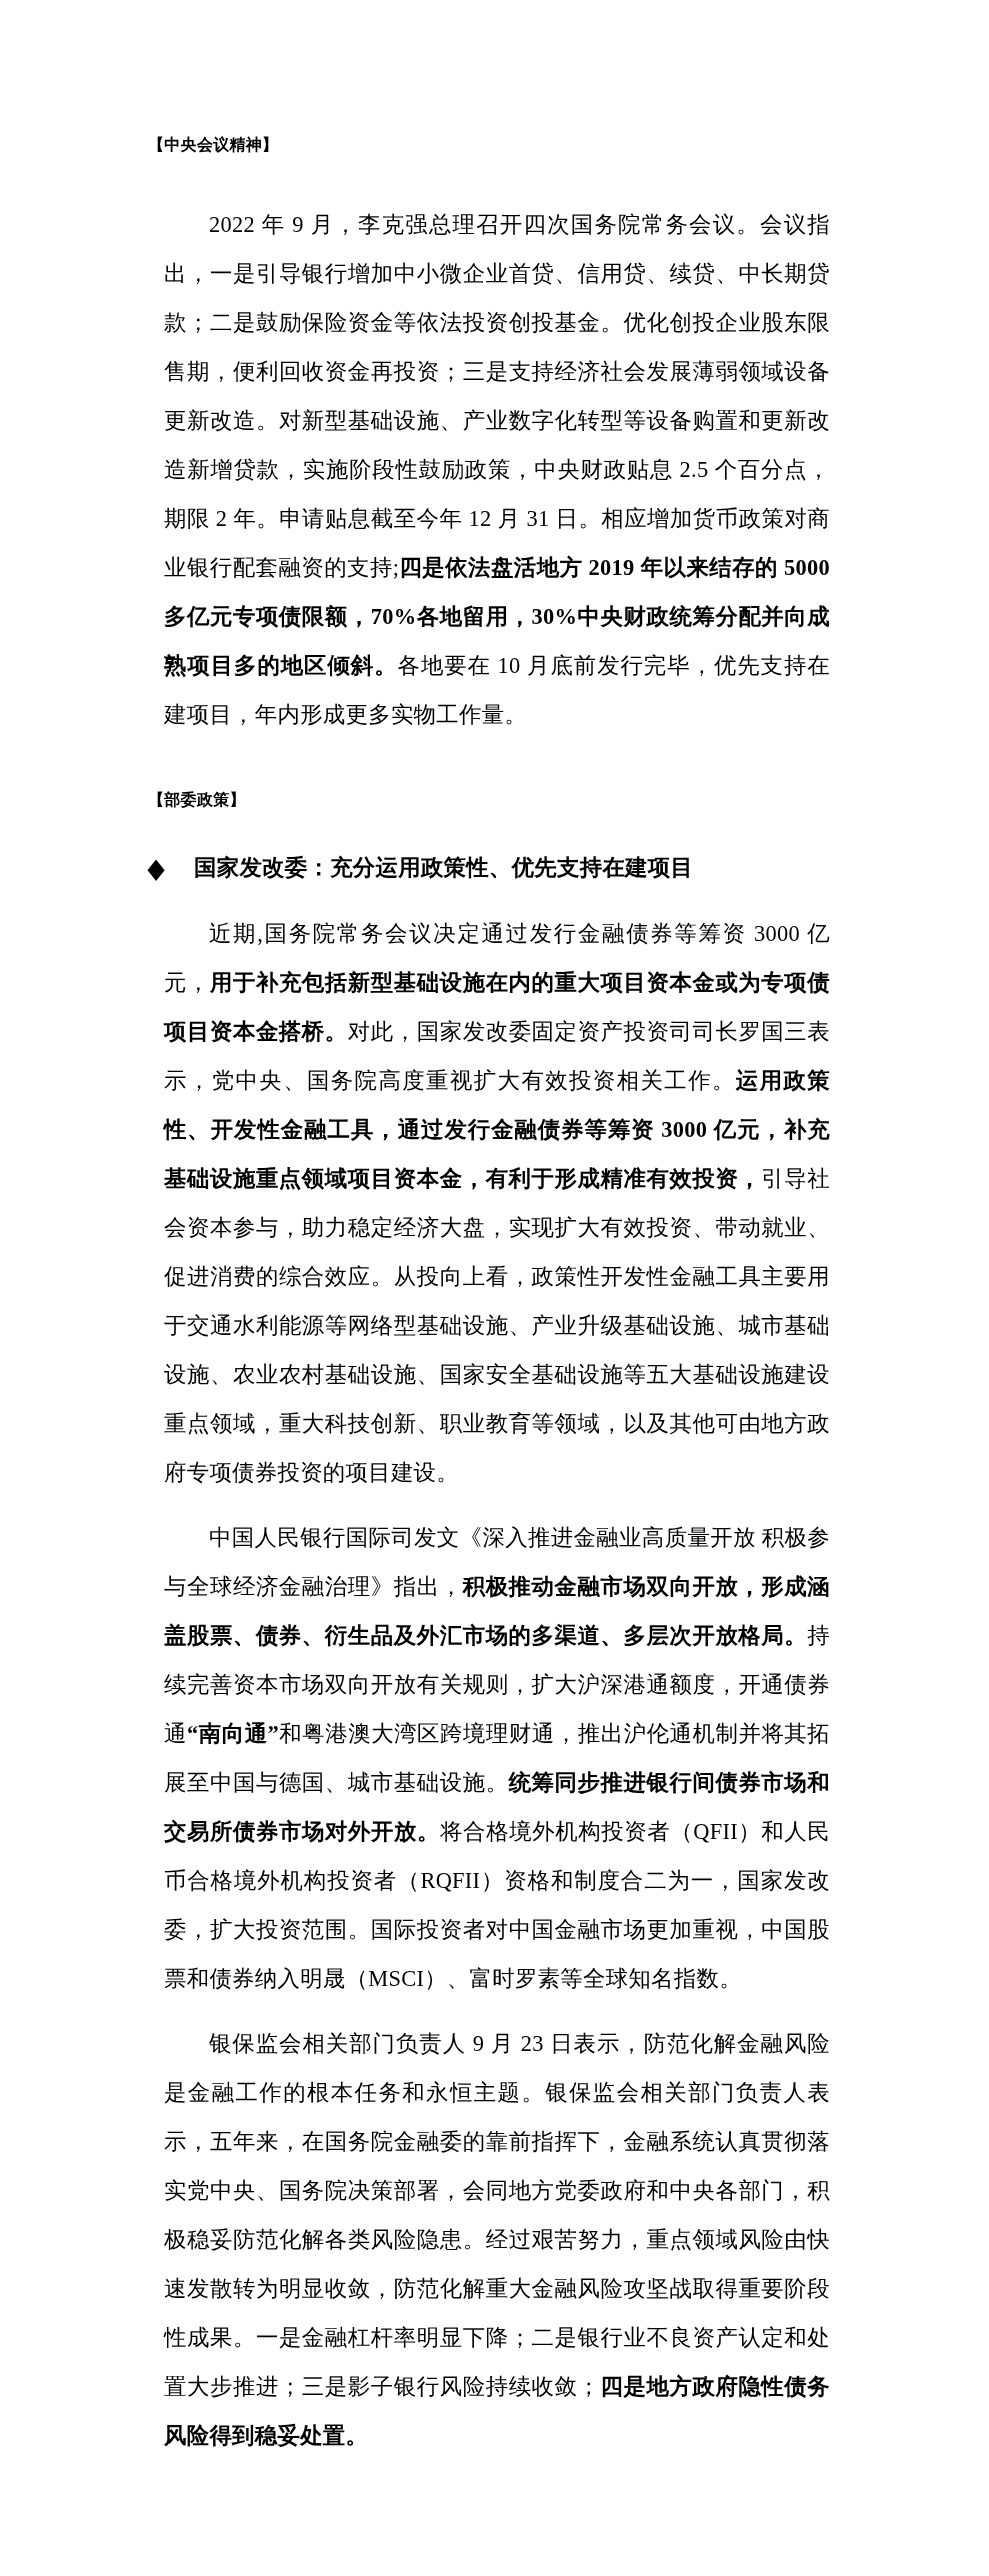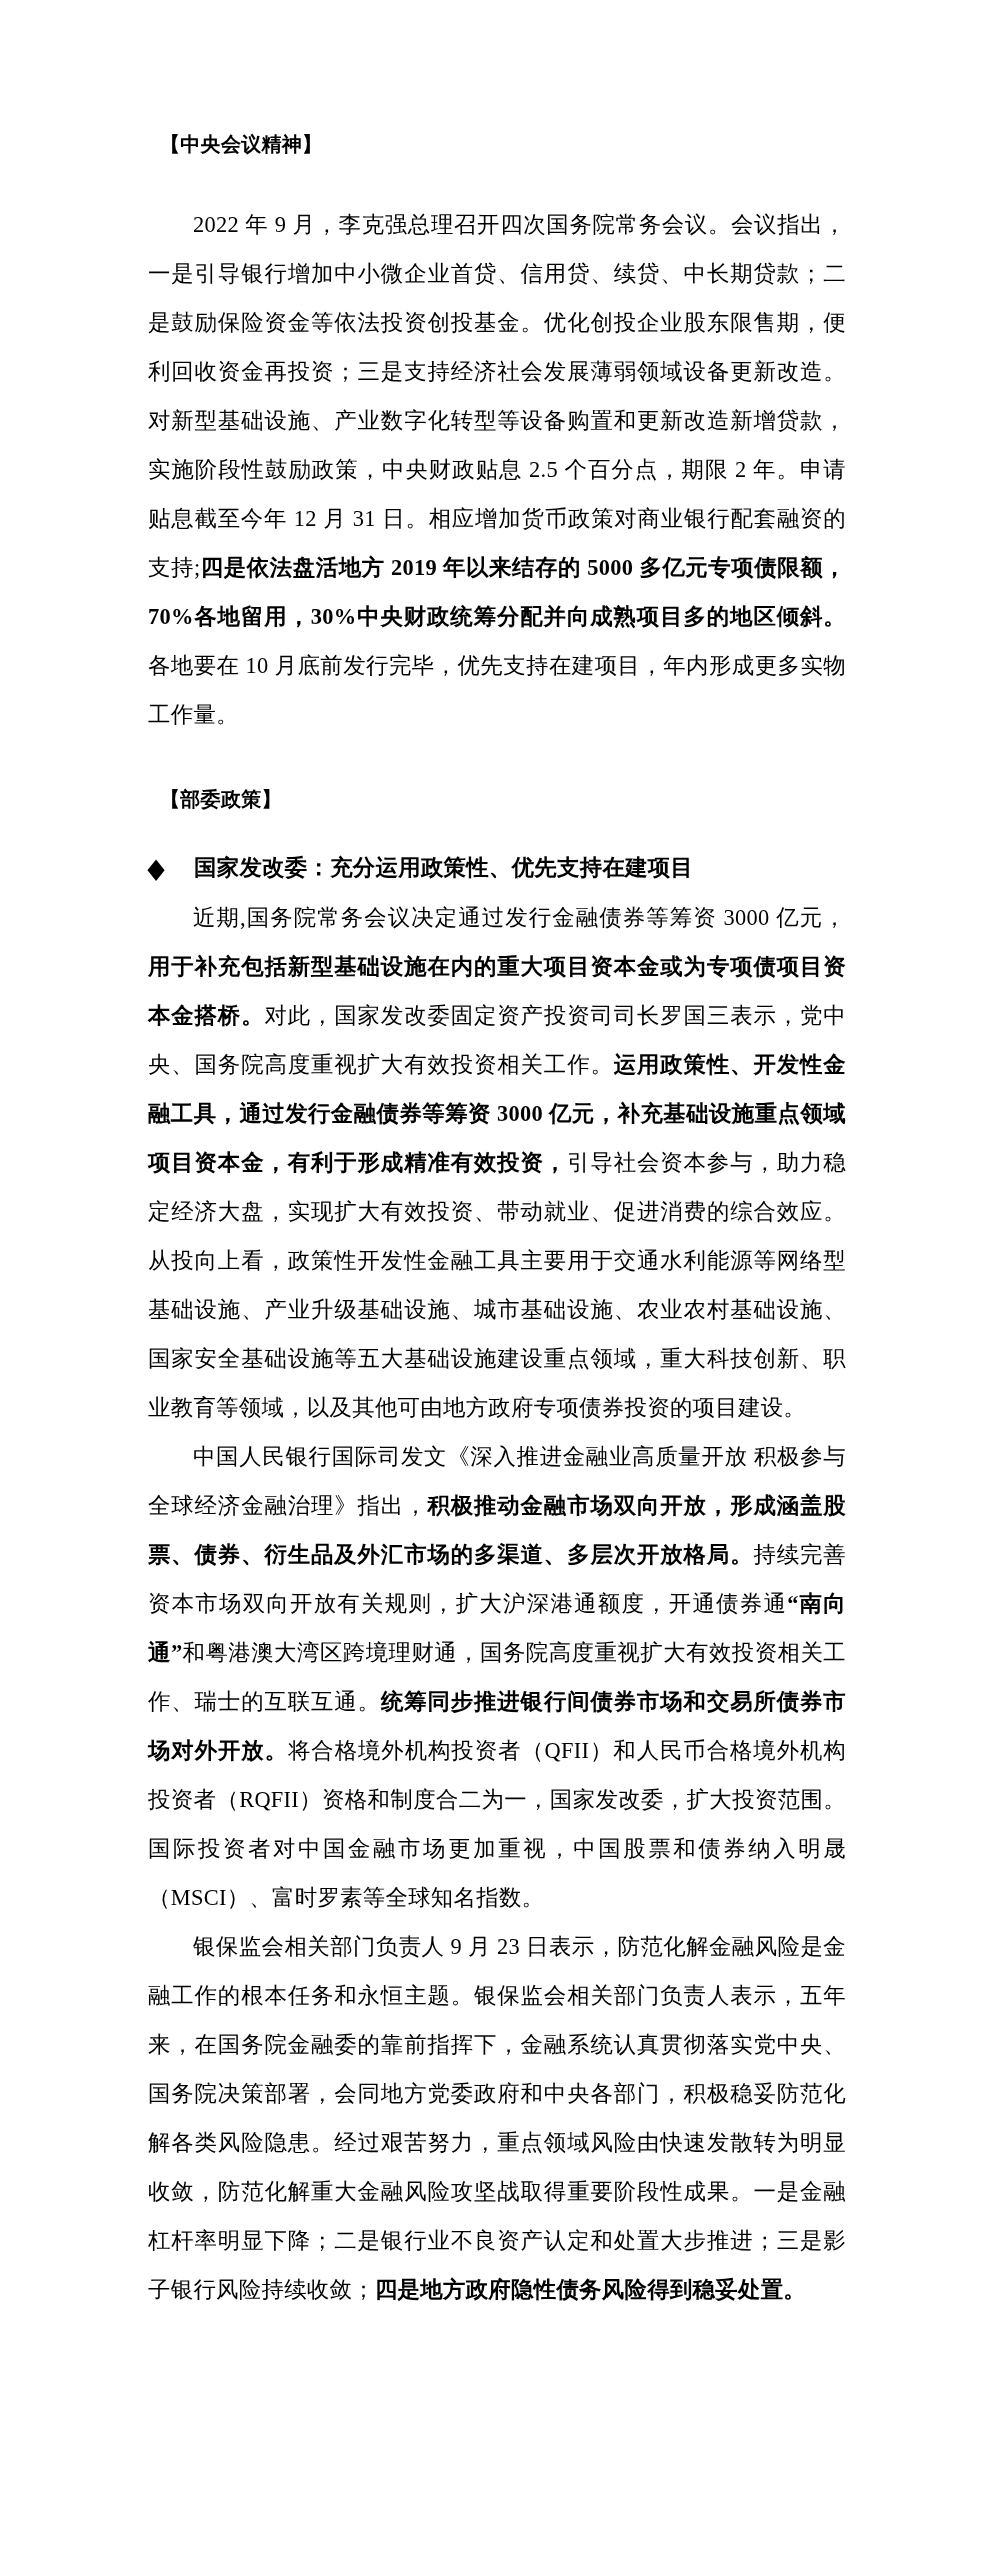--- a/index.html
+++ b/index.html
@@ -19,22 +19,22 @@
   }
   h1.doc-title {
     margin: 0 0 0 0;
     font-size: 29px;
     line-height: 59px;
     font-weight: bold;
     text-align: center;
     letter-spacing: 1.2px;
   }
   h2.section-header {
-    margin: 36px 0 0 12px;
-    font-size: 20px;
+    margin: 36px 0 0 0;
+    font-size: 16px;
     line-height: 49px;
     font-weight: bold;
     letter-spacing: 0.3px;
   }
   h3.bullet-heading {
     margin: 18.7px 0 0 0;
     font-size: 22.4px;
     line-height: 49px;
     font-weight: bold;
     padding-left: 46px;
@@ -43,21 +43,21 @@
   }
   h3.bullet-heading .diamond {
     display: inline-block;
     width: 46px;
     margin-left: -46px;
     font-size: 21px;
     transform: scaleY(1.25);
     transform-origin: center;
   }
   p.para {
-    margin: 0;
+    margin: 16px;
     font-size: 22.4px;
     line-height: 49px;
     text-align: justify;
     text-indent: 45px;
     letter-spacing: 0.3px;
   }
   p.para.first-para {
     margin-top: 31px;
   }
   p.para b {
@@ -67,17 +67,17 @@
 </head>
 <body>
 
 <div id="page">
   <main>
       <h2 class="section-header">【中央会议精神】</h2>
       <p class="para first-para"><span>2022 年 9 月，李克强总理召开四次国务院常务会议。会议指出，一是引导银行增加中小微企业首贷、信用贷、续贷、中长期贷款；二是鼓励保险资金等依法投资创投基金。优化创投企业股东限售期，便利回收资金再投资；三是支持经济社会发展薄弱领域设备更新改造。对新型基础设施、产业数字化转型等设备购置和更新改造新增贷款，实施阶段性鼓励政策，中央财政贴息 2.5 个百分点，期限 2 年。申请贴息截至今年 12 月 31 日。相应增加货币政策对商业银行配套融资的支持;</span><b>四是依法盘活地方 2019 年以来结存的 5000 多亿元专项债限额，70%各地留用，30%中央财政统筹分配并向成熟项目多的地区倾斜。</b><span>各地要在 10 月底前发行完毕，优先支持在建项目，年内形成更多实物工作量。</span></p>
       <h2 class="section-header">【部委政策】</h2>
       <h3 class="bullet-heading"><span class="diamond">◆</span><span>国家发改委：充分运用政策性、优先支持在建项目</span></h3>
       <p class="para"><span>近期,国务院常务会议决定通过发行金融债券等筹资 3000 亿元，</span><b>用于补充包括新型基础设施在内的重大项目资本金或为专项债项目资本金搭桥。</b><span>对此，国家发改委固定资产投资司司长罗国三表示，党中央、国务院高度重视扩大有效投资相关工作。</span><b>运用政策性、开发性金融工具，通过发行金融债券等筹资 3000 亿元，补充基础设施重点领域项目资本金，有利于形成精准有效投资，</b><span>引导社会资本参与，助力稳定经济大盘，实现扩大有效投资、带动就业、促进消费的综合效应。从投向上看，政策性开发性金融工具主要用于交通水利能源等网络型基础设施、产业升级基础设施、城市基础设施、农业农村基础设施、国家安全基础设施等五大基础设施建设重点领域，重大科技创新、职业教育等领域，以及其他可由地方政府专项债券投资的项目建设。</span></p>
-      <p class="para"><span>中国人民银行国际司发文《深入推进金融业高质量开放 积极参与全球经济金融治理》指出，</span><b>积极推动金融市场双向开放，形成涵盖股票、债券、衍生品及外汇市场的多渠道、多层次开放格局。</b><span>持续完善资本市场双向开放有关规则，扩大沪深港通额度，开通债券通</span><b>“南向通”</b><span>和粤港澳大湾区跨境理财通，国务院高度重视扩大有效投资相关工作、瑞士的互联互通。</span><b>统筹同步推进银行间债券市场和交易所债券市场对外开放。</b><span>将合格境外机构投资者（QFII）和人民币合格境外机构投资者（RQFII）资格和制度合二为一，国家发改委，扩大投资范围。国际投资者对中国金融市场更加重视，中国股票和债券纳入明晟（MSCI）、富时罗素等全球知名指数。</span></p>
+      <p class="para"><span>中国人民银行国际司发文《深入推进金融业高质量开放 积极参与全球经济金融治理》指出，</span><b>积极推动金融市场双向开放，形成涵盖股票、债券、衍生品及外汇市场的多渠道、多层次开放格局。</b><span>持续完善资本市场双向开放有关规则，扩大沪深港通额度，开通债券通</span><b>“南向通”</b><span>和粤港澳大湾区跨境理财通，推出沪伦通机制并将其拓展至中国与德国、城市基础设施。</span><b>统筹同步推进银行间债券市场和交易所债券市场对外开放。</b><span>将合格境外机构投资者（QFII）和人民币合格境外机构投资者（RQFII）资格和制度合二为一，国家发改委，扩大投资范围。国际投资者对中国金融市场更加重视，中国股票和债券纳入明晟（MSCI）、富时罗素等全球知名指数。</span></p>
       <p class="para"><span>银保监会相关部门负责人 9 月 23 日表示，防范化解金融风险是金融工作的根本任务和永恒主题。银保监会相关部门负责人表示，五年来，在国务院金融委的靠前指挥下，金融系统认真贯彻落实党中央、国务院决策部署，会同地方党委政府和中央各部门，积极稳妥防范化解各类风险隐患。经过艰苦努力，重点领域风险由快速发散转为明显收敛，防范化解重大金融风险攻坚战取得重要阶段性成果。一是金融杠杆率明显下降；二是银行业不良资产认定和处置大步推进；三是影子银行风险持续收敛；</span><b>四是地方政府隐性债务风险得到稳妥处置。</b></p>
     </main>
 </div>
 
 
 </body></html>

